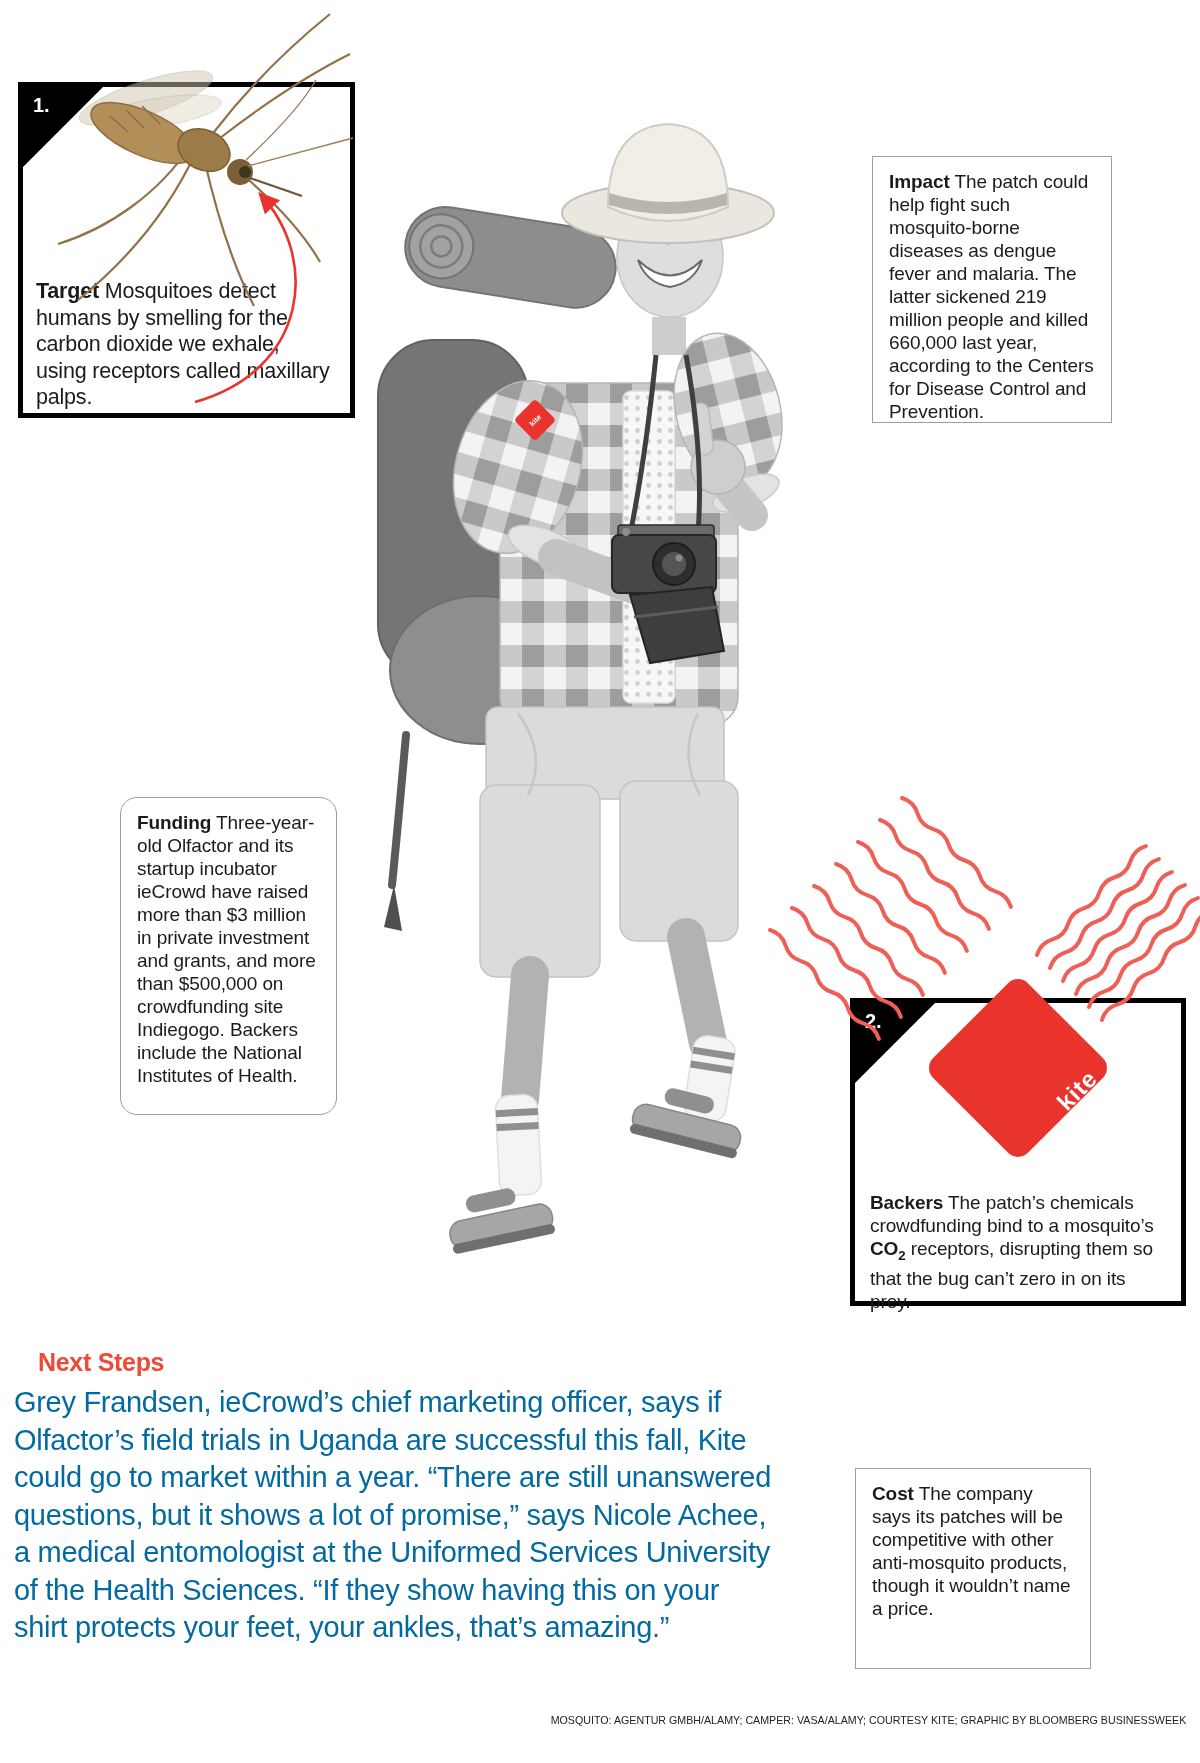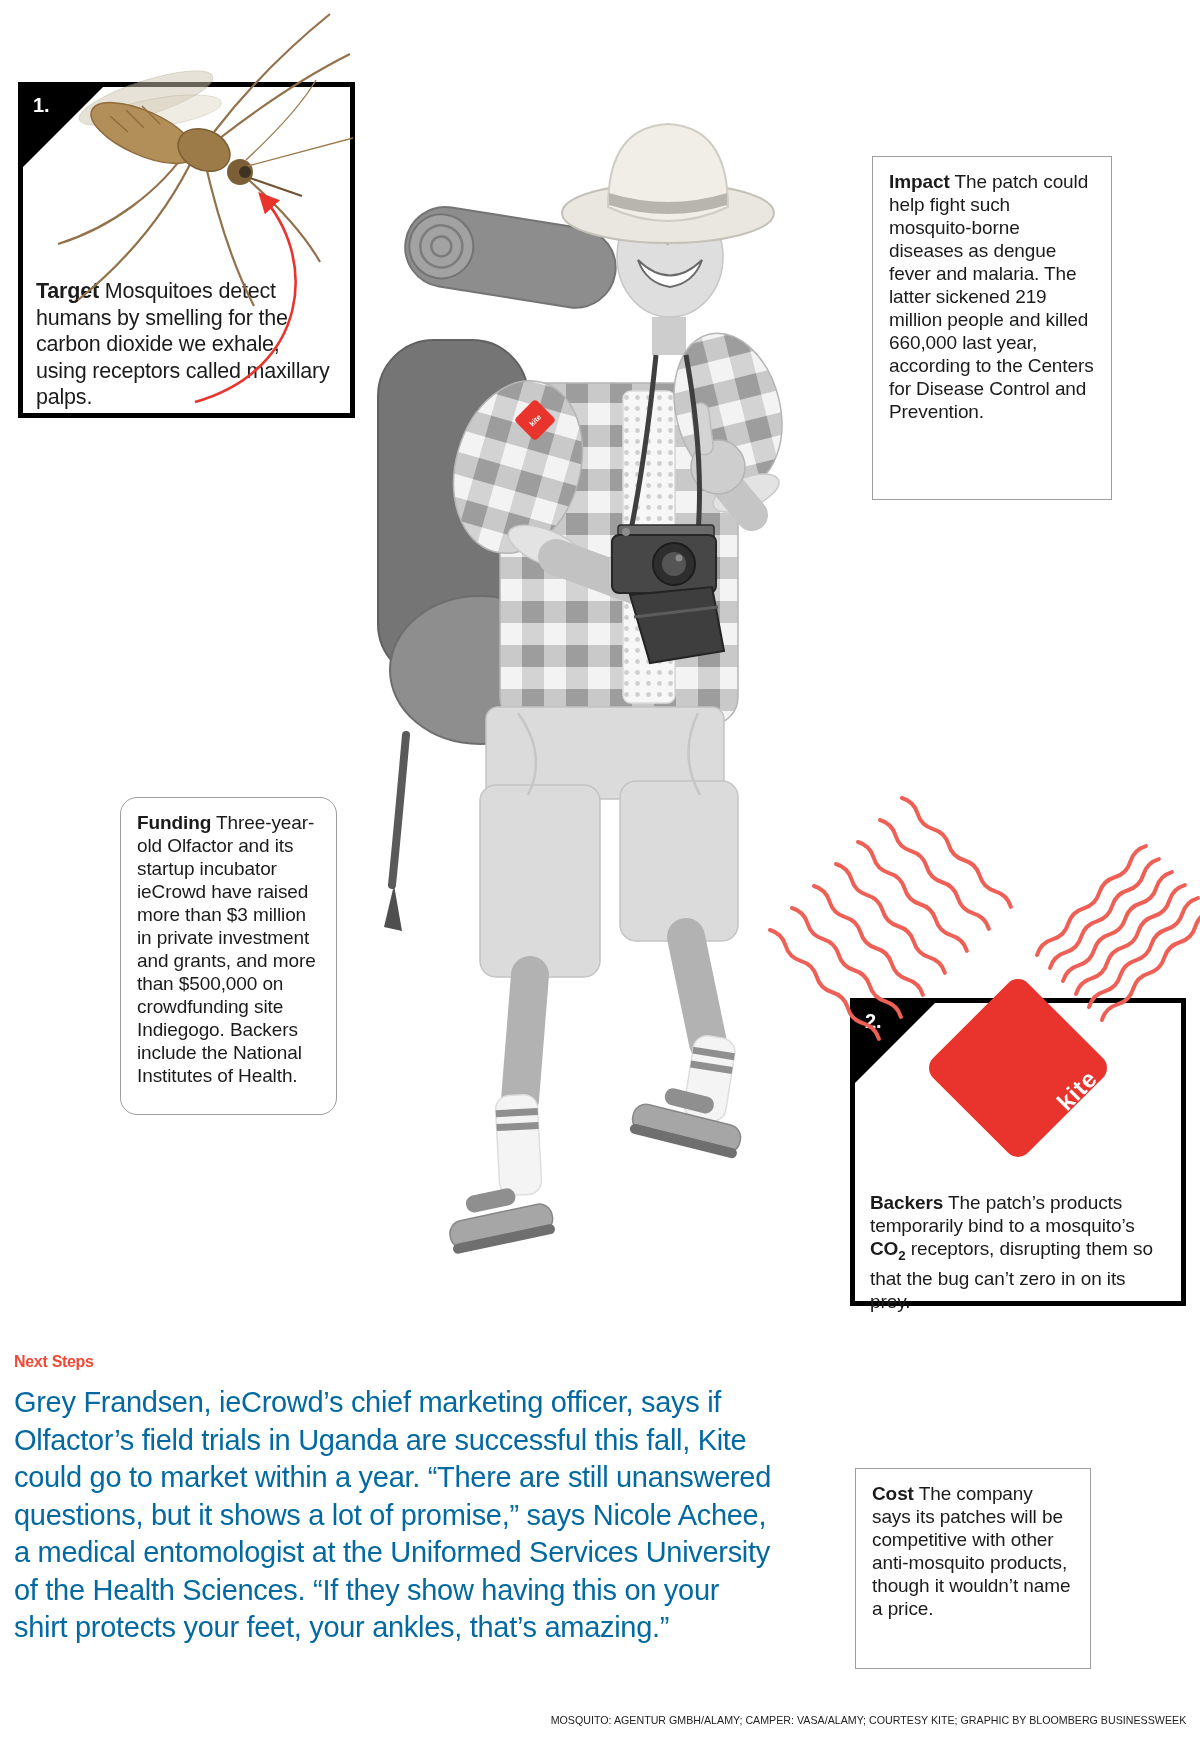--- a/index.html
+++ b/index.html
@@ -19,34 +19,34 @@
   .corner { position:absolute; left:0; top:0; width:80px; height:80px; background:#000;
             clip-path:polygon(0 0,100% 0,0 100%); z-index:3; }
   .corner span { position:absolute; left:10px; top:7px; color:#fff; font-weight:bold; font-size:20px; }
 
   .art { position:absolute; z-index:4; pointer-events:none; }
 
   #target-box  { left:18px;  top:82px;   width:337px; height:336px; }
   #target-text { position:absolute; left:13px; top:191px; width:295px;
                  font-size:21.5px; line-height:26.5px; letter-spacing:-0.2px; }
 
-  #impact-box  { left:872px; top:156px;  width:240px; height:344px; }
+  #impact-box  { left:872px; top:156px;  width:240px; height:267px; }
   #funding-box { left:120px; top:797px;  width:217px; height:318px;border-radius:17px; }
   #cost-box    { left:855px; top:1468px; width:236px; height:201px; }
 
   #payload-box  { left:850px; top:998px; width:336px; height:308px; }
   #payload-text { position:absolute; left:15px; top:188px; width:298px; }
 
   #figure-art  { left:368px; top:95px; width:430px; height:1195px; z-index:1; }
   #target-art  { left:18px;  top:0;    width:337px; height:420px; }
   #payload-art { left:755px; top:778px; width:445px; height:400px; }
 
   #next-steps { position:absolute; left:14px; top:1348px; width:760px; z-index:2; }
-  #next-steps h2 { color:#ef4937; font-size:16px; line-height:28px; font-weight:bold;
-                   letter-spacing:-0.3px; margin-bottom:8px; }
+  #next-steps h2 { color:#ef4937; font-size:25px; line-height:28px; font-weight:bold;
+                   letter-spacing:-0.3px; margin-bottom:8px;margin-left:24px; }
   #next-steps p  { font-size:29px; line-height:37.5px; color:#0369a1; letter-spacing:-0.3px; }
 
   #credit { position:absolute; right:14px; top:1714px; font-size:11px; font-weight:normal;
             color:#222; letter-spacing:0; white-space:nowrap; z-index:2; }
   #credit span { display:inline-block; transform:scaleX(0.97); transform-origin:right; }
 </style>
 </head>
 <body>
 
 <div class="page">
@@ -222,21 +222,21 @@
   </div>
 
   <div id="funding-box" class="thin">
     <p class="callout-text"><b>Funding</b><span> Three-year-old Olfactor and its startup incubator ieCrowd have raised more than $3 million in private investment and grants, and more than $500,000 on crowdfunding site Indiegogo. Backers include the National Institutes of Health.</span></p>
   </div>
 
   <div id="payload-box" class="frame">
     <div class="corner">
       <span>2.</span>
     </div>
-    <p id="payload-text" class="callout-text"><b>Backers</b><span> The patch’s products temporarily bind to a mosquito’s </span><b><span>CO</span><sub>2</sub></b><span> receptors, disrupting them so that the bug can’t zero in on its prey.</span></p>
+    <p id="payload-text" class="callout-text"><b>Backers</b><span> The patch’s chemicals crowdfunding bind to a mosquito’s </span><b><span>CO</span><sub>2</sub></b><span> receptors, disrupting them so that the bug can’t zero in on its prey.</span></p>
   </div>
 
   <svg id="payload-art" class="art" viewBox="0 0 445 400">
     <defs>
       <path id="squig" d="M0 0 q6 11 0 22 q-6 11 0 22 q6 11 0 22 q-6 11 0 22 q6 11 0 22 q-6 11 0 22 q6 11 0 22" fill="none" stroke="#ee5f55" stroke-width="4" stroke-linecap="round"></path>
     </defs>
 
     <g>
       <use href="#squig" transform="translate(15 152) rotate(-45)"></use>
       <use href="#squig" transform="translate(37 130) rotate(-45)"></use>

